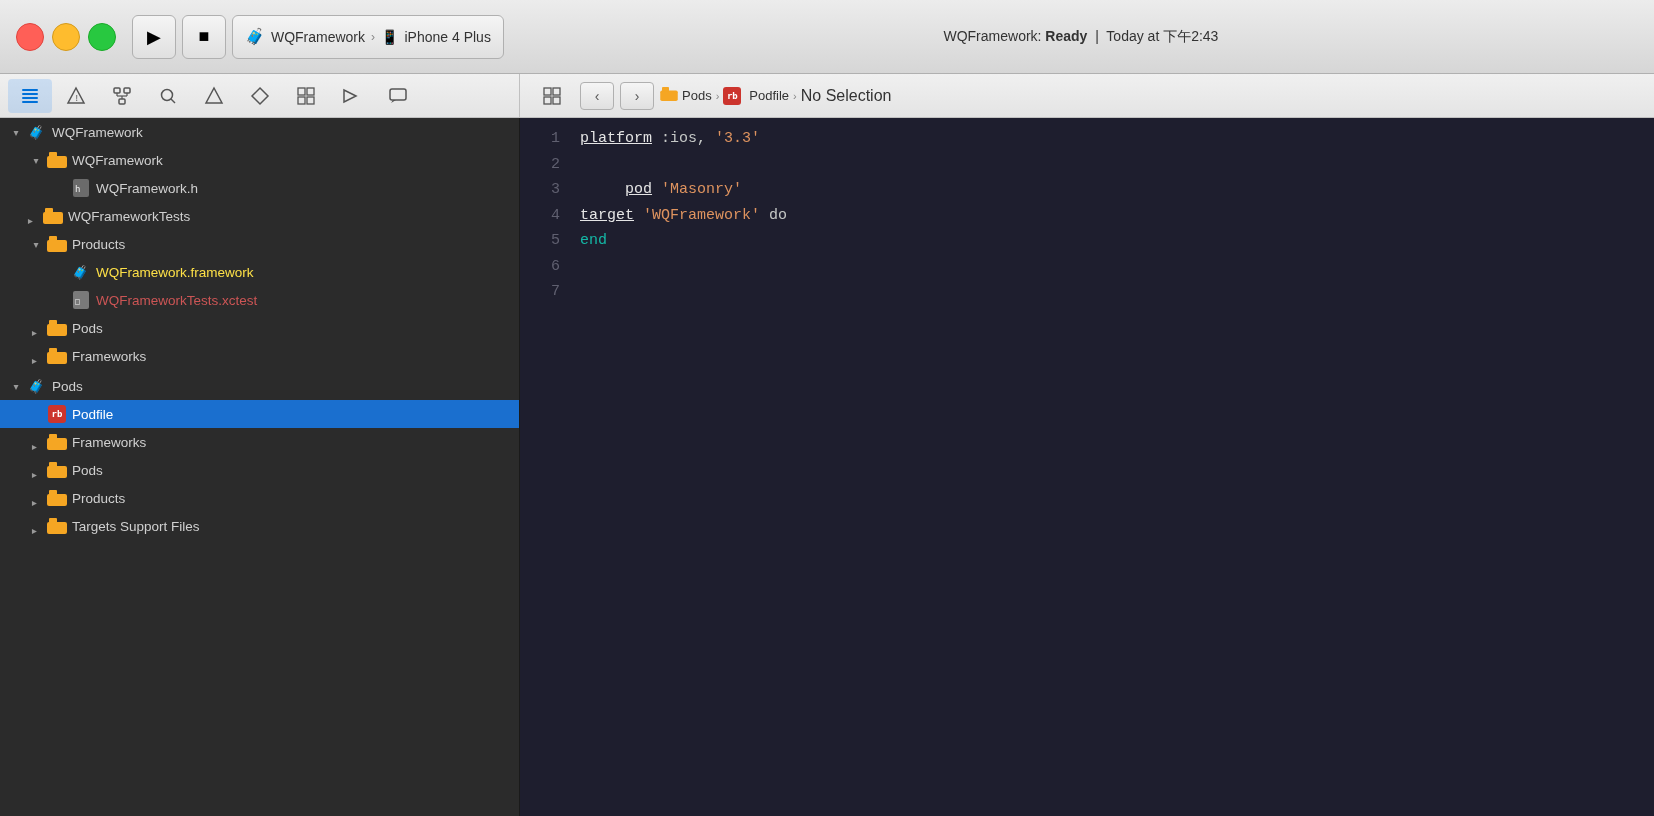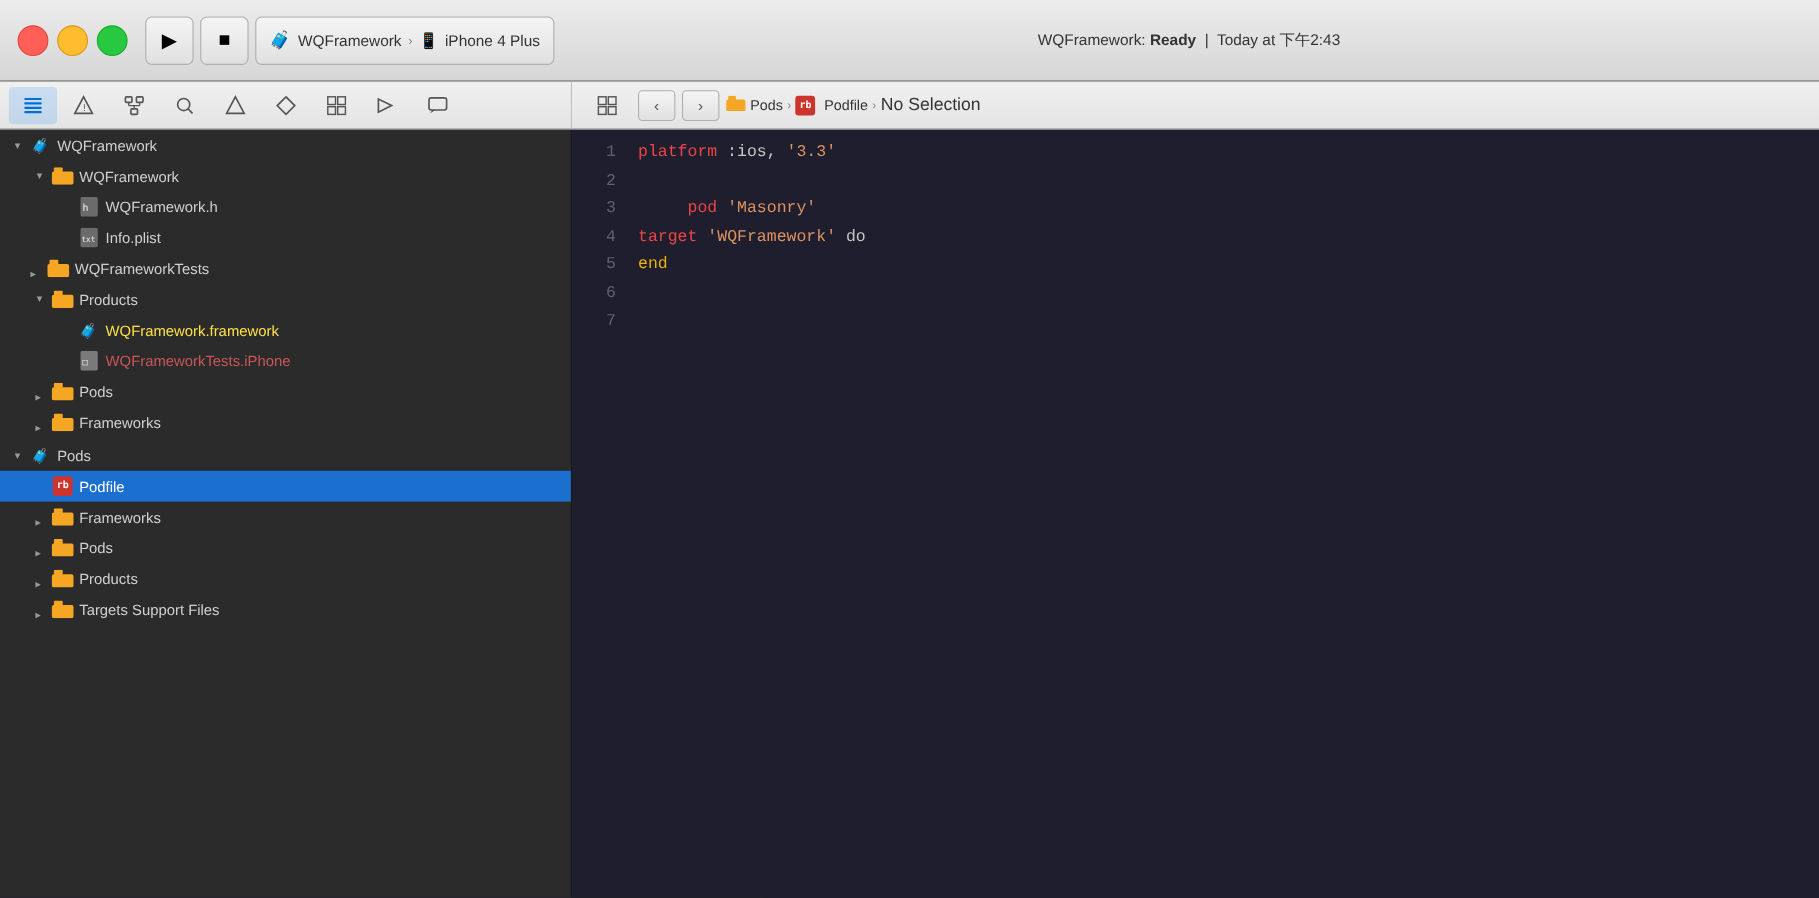--- a/index.html
+++ b/index.html
@@ -221,22 +221,22 @@
       padding: 0 8px;
     }
 
     .code-line {
       display: block;
       height: 1.7em;
       white-space: pre;
     }
 
     
-    .kw-purple { color: #eab308; }
-    .kw-blue { color: #ef4444; }
+    .kw-purple { color: #14b8a6; }
+    .kw-blue { color: #e5e5e5; text-decoration: underline; }
     .str-orange { color: #de935f; }
     .plain { color: #c5c8c6; }
 
     
     .sidebar::-webkit-scrollbar { width: 8px; }
     .sidebar::-webkit-scrollbar-track { background: #2b2b2b; }
     .sidebar::-webkit-scrollbar-thumb { background: #555; border-radius: 4px; }
   </style>
 </head>
 <body>
@@ -399,30 +399,20 @@
       <span class="tree-arrow" style="opacity:0;">▾</span>
       <span class="tree-icon">
         <svg width="16" height="18" viewBox="0 0 16 18">
             <rect x="0" y="0" width="16" height="18" rx="2" fill="#6b6b6b"></rect>
             <text x="2" y="13" font-size="9" fill="#eee" font-family="monospace">h</text>
           </svg>
       </span>
       <span>WQFramework.h</span>
     </div>
 
-    <div class="tree-item" style="padding-left:52px;">
-      <span class="tree-arrow" style="opacity:0;">▾</span>
-      <span class="tree-icon">
-        <svg width="16" height="18" viewBox="0 0 16 18">
-            <rect x="0" y="0" width="16" height="18" rx="2" fill="#6b6b6b"></rect>
-            <text x="1" y="13" font-size="7" fill="#eee" font-family="monospace">txt</text>
-          </svg>
-      </span>
-      <span>Info.plist</span>
-    </div>
 
     <div class="tree-item" style="padding-left:24px;">
       <span class="tree-arrow" style="transform:rotate(-90deg); display:inline-block;">▾</span>
       <span class="tree-icon">
         <svg width="20" height="16" viewBox="0 0 20 16">
             <rect x="0" y="4" width="20" height="12" rx="2" fill="#f5a623"></rect>
             <rect x="2" y="0" width="8" height="5" rx="1" fill="#f5a623"></rect>
           </svg>
       </span>
       <span>WQFrameworkTests</span>
@@ -446,21 +436,21 @@
     </div>
 
     <div class="tree-item" style="padding-left:52px;">
       <span class="tree-arrow" style="opacity:0;">▾</span>
       <span class="tree-icon">
         <svg width="16" height="18" viewBox="0 0 16 18">
             <rect x="0" y="0" width="16" height="18" rx="2" fill="#7a7a7a"></rect>
             <text x="2" y="13" font-size="8" fill="#eee" font-family="monospace">□</text>
           </svg>
       </span>
-      <span style="color:#cc5555;">WQFrameworkTests.iPhone</span>
+      <span style="color:#cc5555;">WQFrameworkTests.xctest</span>
     </div>
 
     <div class="tree-item" style="padding-left:28px;">
       <span class="tree-arrow" style="transform:rotate(-90deg); display:inline-block;">▾</span>
       <span class="tree-icon">
         <svg width="20" height="16" viewBox="0 0 20 16">
             <rect x="0" y="4" width="20" height="12" rx="2" fill="#f5a623"></rect>
             <rect x="2" y="0" width="8" height="5" rx="1" fill="#f5a623"></rect>
           </svg>
       </span>

